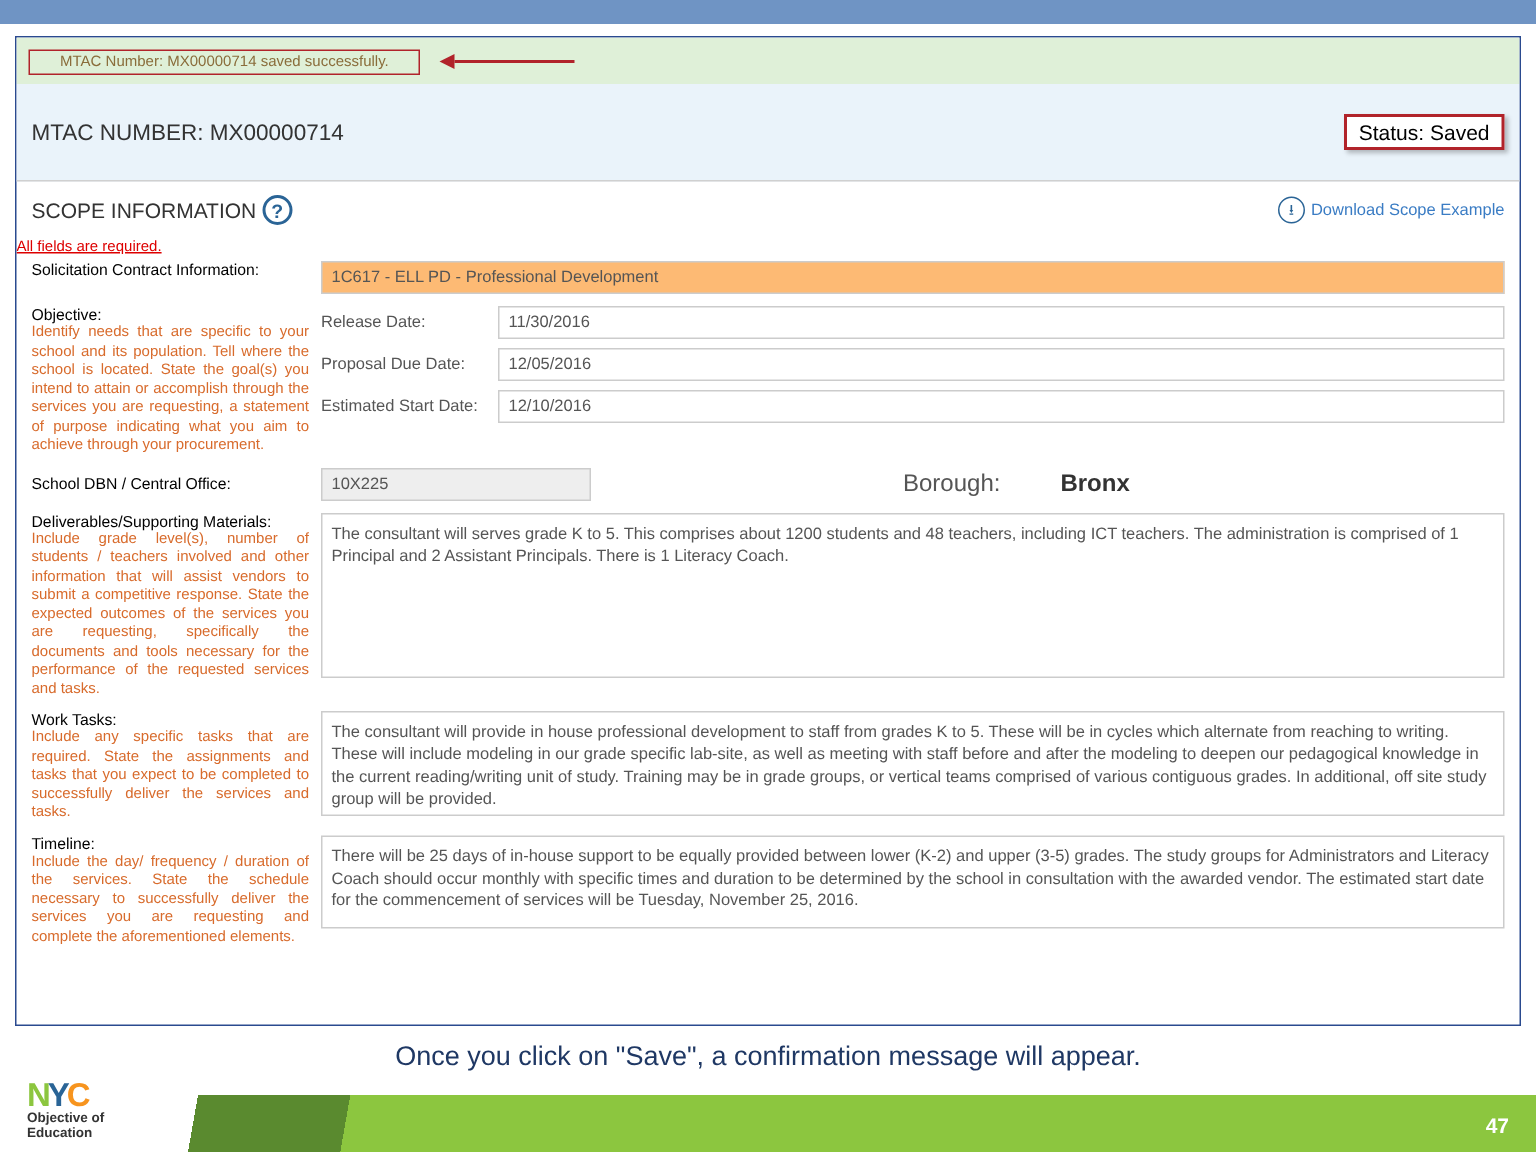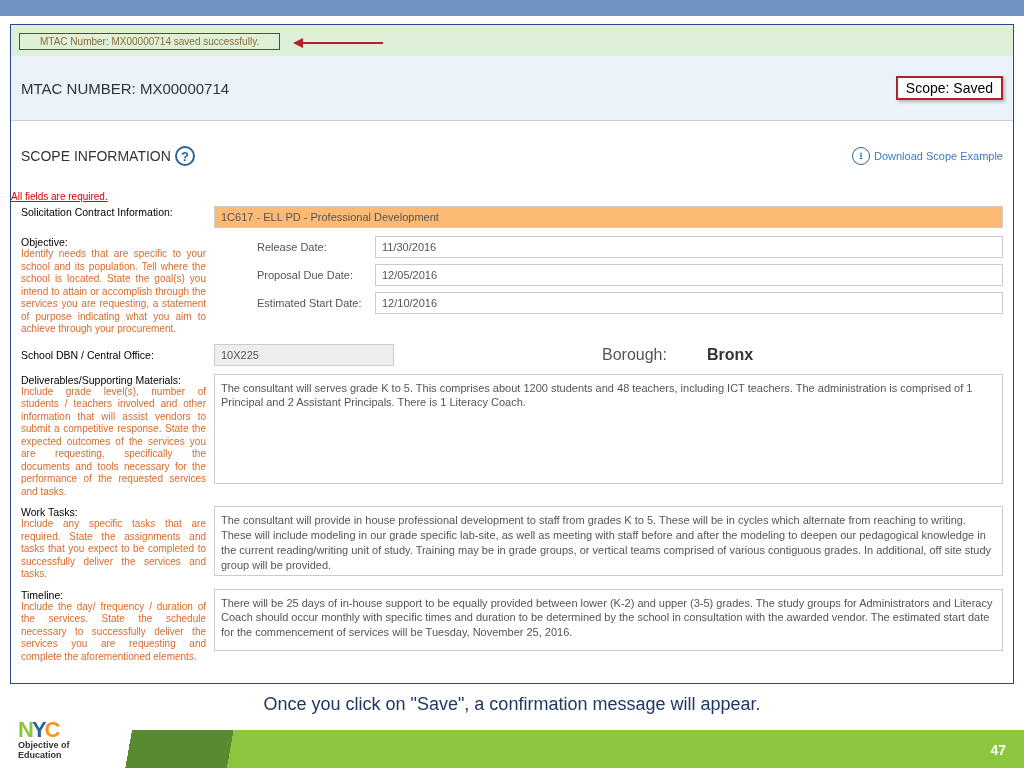--- a/index.html
+++ b/index.html
@@ -7,36 +7,36 @@
   .top-bar { height: 16px; background: #6f94c4; }
   .form-area { border: 1px solid #2a4a8f; margin: 8px 10px 0 10px; height: 660px; background: #fff; overflow: hidden; }
   .success-bar { background: #dff0d8; padding: 6px 8px; }
   .success-msg { border: 1px solid #b1232a; color: #8a6d3b; font-size: 10px; padding: 2px 20px; display: inline-block; background: #dff0d8; }
   .arrow { display: inline-block; vertical-align: middle; margin-left: 8px; position: relative; top: 1px; }
   .arrow-line { display: inline-block; width: 80px; height: 2px; background: #b1232a; vertical-align: middle; }
   .arrow-head { display: inline-block; width: 0; height: 0; border-top: 5px solid transparent; border-bottom: 5px solid transparent; border-right: 10px solid #b1232a; vertical-align: middle; }
   .mtac-row { background: #eaf3fa; padding: 20px 10px; display: flex; justify-content: space-between; align-items: center; border-bottom: 1px solid #d0d0d0; }
   .mtac-num { font-size: 15px; color: #333; }
   .status-box { border: 2px solid #b1232a; padding: 2px 8px; font-size: 14px; background: #fff; box-shadow: 2px 2px 3px rgba(0,0,0,0.25); }
-  .scope-row { padding: 25px 10px; display: flex; justify-content: space-between; align-items: center; }
+  .scope-row { padding: 9px 10px; display: flex; justify-content: space-between; align-items: center; }
   .scope-title { font-size: 14px; color: #333; display: flex; align-items: center; gap: 4px; }
   .help-icon { display: inline-flex; width: 20px; height: 20px; border: 2px solid #2a6496; border-radius: 50%; color: #2a6496; font-weight: bold; align-items: center; justify-content: center; font-size: 13px; }
   .download-link { color: #3a7cc4; font-size: 11px; display: flex; align-items: center; gap: 4px; }
   .dl-icon { width: 18px; height: 18px; border: 1px solid #2a6496; border-radius: 50%; display: inline-flex; align-items: center; justify-content: center; color: #2a6496; font-size: 10px; }
   .required { color: #d00; font-size: 10px; text-align: left; padding: 0 10px 4px 0; text-decoration: underline; }
   .content { padding: 0 10px 10px 10px; }
   .row { display: flex; gap: 8px; margin-bottom: 8px; }
   .label-col { width: 185px; font-size: 10.5px; color: #000; flex-shrink: 0; }
   .label-col .main { color: #000; }
   .label-col .hint { color: #d86b2c; font-size: 10px; line-height: 1.25; text-align: justify; }
   .input-full { flex: 1; background: #fdba74; border: 1px solid #ccc; padding: 4px 6px; font-size: 11px; color: #555; }
   .obj-row .textarea { flex: 0 0 380px; background: #fff; border: 1px solid #ccc; padding: 6px; font-size: 11px; color: #555; height: 95px; line-height: 1.3; }
   .dates { flex: 1; font-size: 11px; color: #555; }
   .date-row { display: flex; align-items: center; margin-bottom: 6px; gap: 8px; }
-  .date-row .dl { width: 110px; margin-left: 43px; }
+  .date-row .dl { width: 110px; }
   .date-row .dv { flex: 1; border: 1px solid #ccc; padding: 4px 6px; background: #fff; font-size: 11px; color: #555; }
   .dbn-row .dbn-input { width: 180px; background: #eee; border: 1px solid #ccc; padding: 4px 6px; font-size: 11px; color: #555; }
   .borough-wrap { flex: 1; display: flex; gap: 40px; font-size: 16px; color: #555; padding-left: 200px; }
   .borough-val { font-weight: bold; color: #333; }
   .textarea-full { flex: 1; background: #fff; border: 1px solid #ccc; padding: 6px; font-size: 11px; color: #555; line-height: 1.35; }
   .footer { position: absolute; bottom: 0; left: 0; right: 0; height: 82px; }
   .caption { text-align: center; color: #1f3864; font-size: 18px; padding: 8px 0 0 0; }
   .footer-bar { position: absolute; bottom: 0; left: 0; right: 0; height: 38px; }
   .green-shape { position: absolute; bottom: 0; left: 0; right: 0; height: 38px; background: linear-gradient(100deg, transparent 0, transparent 130px, #5a8a2f 130px, #5a8a2f 230px, #8cc63f 230px, #8cc63f 100%); }
   .logo { position: absolute; left: 18px; bottom: 8px; font-size: 10px; color: #333; line-height: 1.05; }
@@ -54,21 +54,21 @@
 
 <div class="form-area">
 
   <div class="success-bar">
     <span class="success-msg">MTAC Number: MX00000714 saved successfully.</span>
     <span class="arrow"><span class="arrow-head"></span><span class="arrow-line"></span></span>
   </div>
 
   <div class="mtac-row">
     <div class="mtac-num">MTAC NUMBER: MX00000714</div>
-    <div class="status-box">Scope: Saved</div>
+    <div class="status-box">Status: Saved</div>
   </div>
 
   <div class="scope-row">
     <div class="scope-title">
       <span>SCOPE INFORMATION</span>
       <span class="help-icon">?</span>
     </div>
     <a class="download-link">
       <span class="dl-icon">⭳</span>
       <span>Download Scope Example</span>

